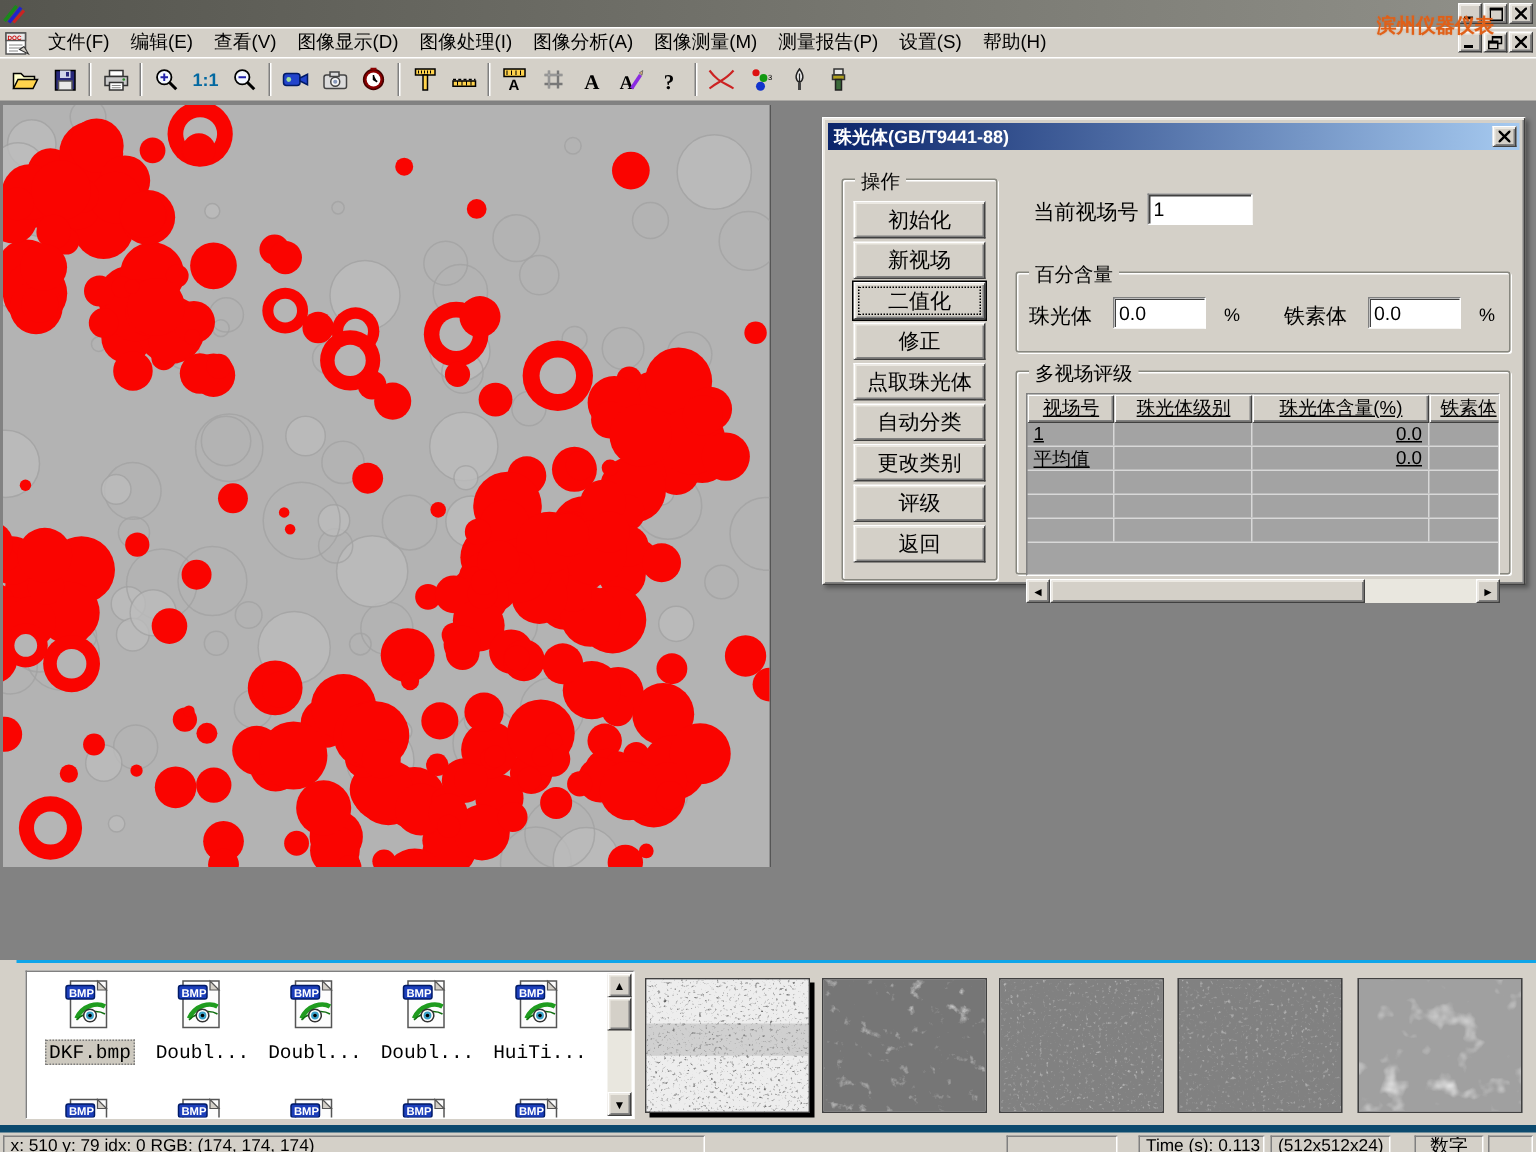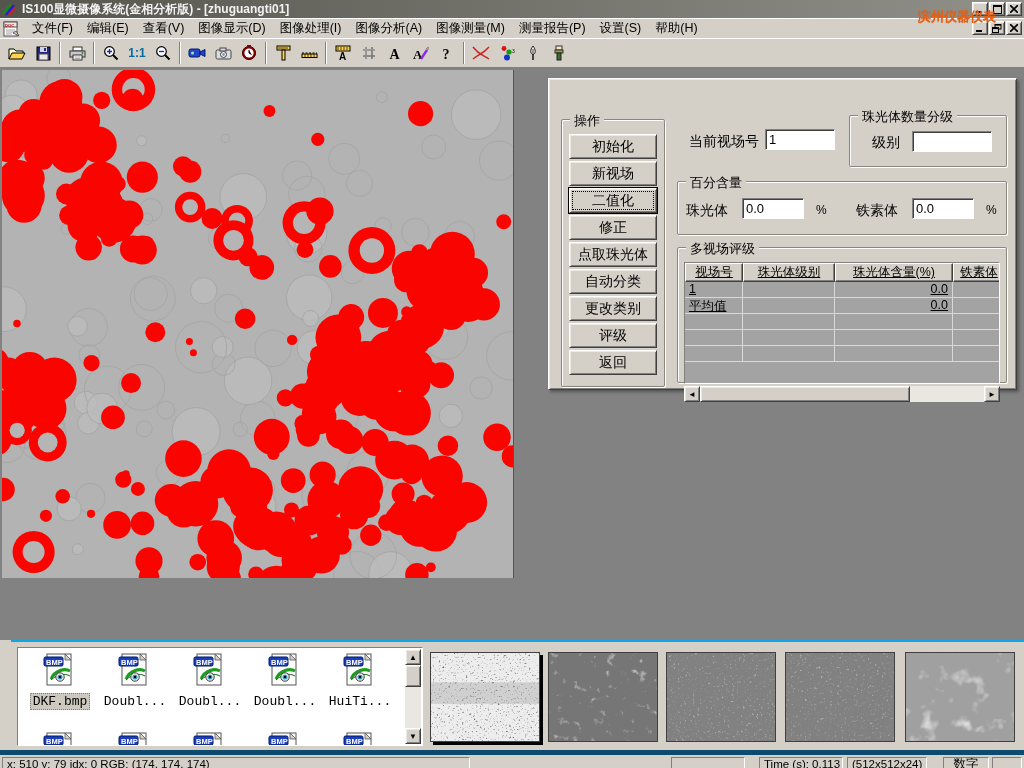--- a/index.html
+++ b/index.html
@@ -83,21 +83,20 @@
 </style>
 </head>
 <body>
 
 <div id="titlebar">
   <svg width="16" height="14" viewBox="0 0 16 14">
     <path d="M1 12 L9 2" stroke="#1a8a1a" stroke-width="2.4" fill="none"></path>
     <path d="M4 13 L12 3" stroke="#2222cc" stroke-width="2.4" fill="none"></path>
     <path d="M7 13 L14 5" stroke="#cc2222" stroke-width="2" fill="none"></path>
   </svg>
-  <span class="title">IS100显微摄像系统(金相分析版) - [zhuguangti01]</span>
 </div>
 <div class="winbtns">
   <div class="winbtn bevel-out">
       <svg width="8" height="8" viewBox="0 0 8 8">
         <rect x="0" y="6" width="6" height="2" fill="#000"></rect>
       </svg>
     </div>
   <div class="winbtn bevel-out">
       <svg width="9" height="9" viewBox="0 0 9 9">
         <rect x="0.5" y="0.5" width="8" height="8" fill="none" stroke="#000"></rect>
@@ -655,44 +654,47 @@
         <circle cx="511.9" cy="386.4" r="11.2" fill="#fa0400"></circle>
         <circle cx="415.7" cy="504.9" r="11.8" fill="#fa0400"></circle>
         <circle cx="439.9" cy="305.2" r="13.0" fill="#fa0400"></circle>
         <circle cx="191.8" cy="282.8" r="3.5" fill="#fa0400"></circle>
         <circle cx="188.6" cy="101.7" r="11.1" fill="#fa0400"></circle>
       </g>
   </svg>
 </div>
 
 <div id="dialog">
+  <div id="dialog-title">
+    <span class="dtext">珠光体(GB/T9441-88)</span>
+    <div id="dialog-close" class="winbtn bevel-out">
+        <svg width="8" height="8" viewBox="0 0 8 8">
+          <path d="M0 0 L8 8 M8 0 L0 8" stroke="#000" stroke-width="1.6"></path>
+        </svg>
+      </div>
+  </div>
 
   <div class="group" style="left:12px; top:40px; width:104px; height:268px;">
     <div class="group-label">操作</div>
     <div style="padding-top:12px;">
       <div class="op-btn bevel-out">初始化</div>
       <div class="op-btn bevel-out">新视场</div>
       <div class="op-btn bevel-out focused">二值化</div>
       <div class="op-btn bevel-out">修正</div>
       <div class="op-btn bevel-out">点取珠光体</div>
       <div class="op-btn bevel-out">自动分类</div>
       <div class="op-btn bevel-out">更改类别</div>
       <div class="op-btn bevel-out">评级</div>
       <div class="op-btn bevel-out">返回</div>
     </div>
   </div>
 
   <span class="dlabel" style="left:140px; top:54px;">当前视场号</span>
   <input class="dinput bevel-in" style="left: 216px; top: 50px; width: 70px;" value="1">
 
-  <div class="group" style="left:300px; top:36px; width:158px; height:52px;">
-    <div class="group-label">珠光体数量分级</div>
-    <span class="dlabel" style="left:22px; top:18px;">级别</span>
-    <input class="dinput bevel-in" style="left: 62px; top: 15px; width: 80px;" value="">
-  </div>
 
   <div class="group" style="left:128px; top:102px; width:330px; height:54px;">
     <div class="group-label">百分含量</div>
     <span class="dlabel" style="left:8px; top:20px;">珠光体</span>
     <input class="dinput bevel-in" style="left: 64px; top: 16px; width: 62px;" value="0.0">
     <span class="dlabel" style="left:138px; top:21px; font-size:12px;">%</span>
     <span class="dlabel" style="left:178px; top:20px;">铁素体</span>
     <input class="dinput bevel-in" style="left: 234px; top: 16px; width: 62px;" value="0.0">
     <span class="dlabel" style="left:308px; top:21px; font-size:12px;">%</span>
   </div>

